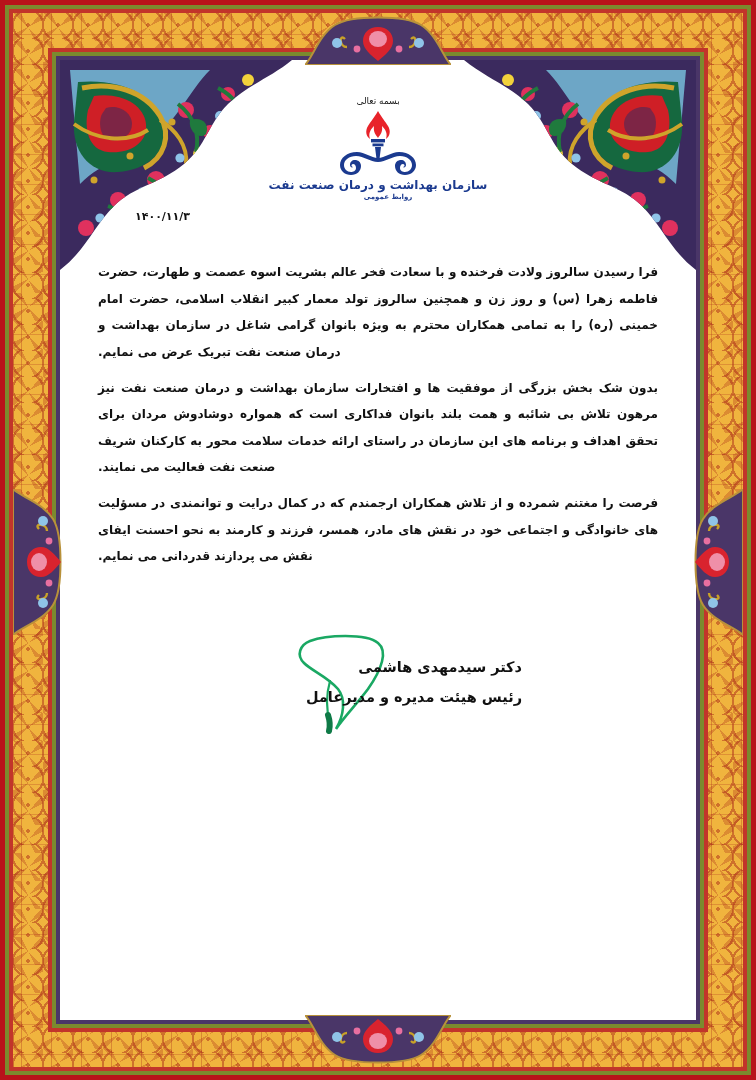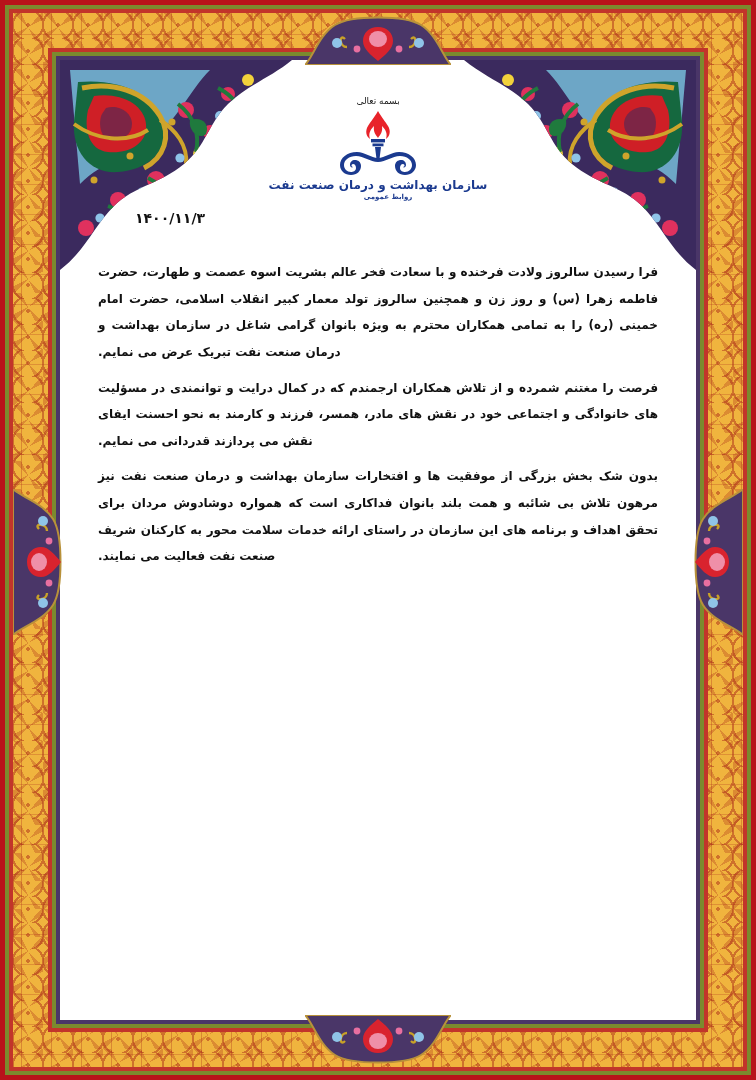--- a/index.html
+++ b/index.html
@@ -48,21 +48,21 @@
   
   .content{position:absolute;left:60px;top:60px;right:60px;bottom:60px;
      display:flex;flex-direction:column;align-items:center;}
 
   .basmala{margin-top:36px;font-size:9px;color:#1a1a1a;letter-spacing:.5px;}
 
   .logo-wrap{margin-top:4px;display:flex;flex-direction:column;align-items:center;}
   .logo-sub1{font-size:12px;color:#1b3a8f;margin-top:2px;font-weight:bold;}
   .logo-sub2{font-size:7px;color:#1b3a8f;margin-top:1px;font-weight:bold;margin-left:20px;}
 
-  .date{position:absolute;left:75px;top:150px;font-size:14px;color:#111;font-weight:bold;letter-spacing:.5px;}
+  .date{position:absolute;left:75px;top:150px;font-size:11px;color:#111;font-weight:bold;letter-spacing:.5px;}
 
   .body-text{margin-top:58px;width:560px;color:#111;}
   .para{font-size:12px;line-height:2.22;text-align:justify;text-align-last:left;
         font-weight:bold;margin:0 0 9px 0;direction:rtl;}
 
   .sig-block{position:relative;width:560px;margin-top:34px;height:130px;}
   .sig-name{position:absolute;right:136px;top:46px;font-size:14.5px;font-weight:bold;color:#111;letter-spacing:.3px;}
   .sig-title{position:absolute;right:136px;top:76px;font-size:14.5px;font-weight:bold;color:#111;letter-spacing:.3px;}
   .sig-mark{position:absolute;right:252px;top:6px;width:120px;height:120px;}
 </style>
@@ -263,19 +263,28 @@
         <path d="M43 48 C36 48 30 42 22 42 C12 42 5 48 5 55 C5 61 10 65 16 65 C22 65 26 61 26 56 C26 52 23 50 20 50 C17 50 15 52 15 55 C15 57 17 58 18 57 C16 57 16 54 18 54 C20 54 21 56 21 58 C21 61 18 62 16 62 C12 62 9 59 9 55 C9 50 14 46 21 46 C29 46 35 52 43 52 C51 52 57 46 65 46 C72 46 77 50 77 55 C77 59 74 62 70 62 C68 62 65 61 65 58 C65 56 66 54 68 54 C70 54 70 57 68 57 C69 58 71 57 71 55 C71 52 69 50 66 50 C63 50 60 52 60 56 C60 61 64 65 70 65 C76 65 81 61 81 55 C81 48 74 42 64 42 C56 42 50 48 43 48 Z" fill="#1b3a8f"></path>
       </svg>
       <div class="logo-sub1">سازمان بهداشت و درمان صنعت نفت</div>
       <div class="logo-sub2">روابط عمومی</div>
     </div>
 
     <div class="date">۱۴۰۰/۱۱/۳</div>
 
     <div class="body-text">
       <p class="para">فرا رسیدن سالروز ولادت فرخنده و با سعادت فخر عالم بشریت اسوه عصمت و طهارت، حضرت فاطمه زهرا (س) و روز زن و همچنین سالروز تولد معمار کبیر انقلاب اسلامی، حضرت امام خمینی (ره) را به تمامی همکاران محترم به ویژه بانوان گرامی شاغل در سازمان بهداشت و درمان صنعت نفت تبریک عرض می نمایم.</p>
+      <p class="para">بدون شک بخش بزرگی از موفقیت ها و افتخارات سازمان بهداشت و درمان صنعت نفت نیز مرهون تلاش بی شائبه و همت بلند بانوان فداکاری است که همواره دوشادوش مردان برای تحقق اهداف و برنامه های این سازمان در راستای ارائه  خدمات سلامت محور به کارکنان شریف صنعت نفت فعالیت می نمایند.</p>
       <p class="para">فرصت را مغتنم شمرده و از تلاش همکاران  ارجمندم که  در کمال  درایت و توانمندی در مسؤلیت های خانوادگی و اجتماعی خود در نقش های مادر، همسر، فرزند و کارمند به نحو احسنت ایفای نقش می پردازند قدردانی می نمایم.</p>
-      <p class="para">بدون شک بخش بزرگی از موفقیت ها و افتخارات سازمان بهداشت و درمان صنعت نفت نیز مرهون تلاش بی شائبه و همت بلند بانوان فداکاری است که همواره دوشادوش مردان برای تحقق اهداف و برنامه های این سازمان در راستای ارائه  خدمات سلامت محور به کارکنان شریف صنعت نفت فعالیت می نمایند.</p>
     </div>
 
+    <div class="sig-block">
+      <svg class="sig-mark" viewBox="0 0 120 120">
+        <path d="M24 22 C14 26 10 36 18 44 C26 52 42 58 52 70 C60 80 58 96 50 110 C58 98 70 86 82 70 C96 50 102 32 92 24 C80 14 40 16 24 22 Z" fill="none" stroke="#1aa863" stroke-width="2.6" stroke-linecap="round"></path>
+        <path d="M44 62 C40 76 40 90 44 104" fill="none" stroke="#1aa863" stroke-width="2.2" stroke-linecap="round"></path>
+        <path d="M42 96 C44 102 44 108 43 112" fill="none" stroke="#0f7a47" stroke-width="6" stroke-linecap="round"></path>
+      </svg>
+      <div class="sig-name">دکتر سیدمهدی هاشمی</div>
+      <div class="sig-title">رئیس هیئت مدیره و مدیرعامل</div>
+    </div>
 
   </div>
 </div>
 
 </body></html>

